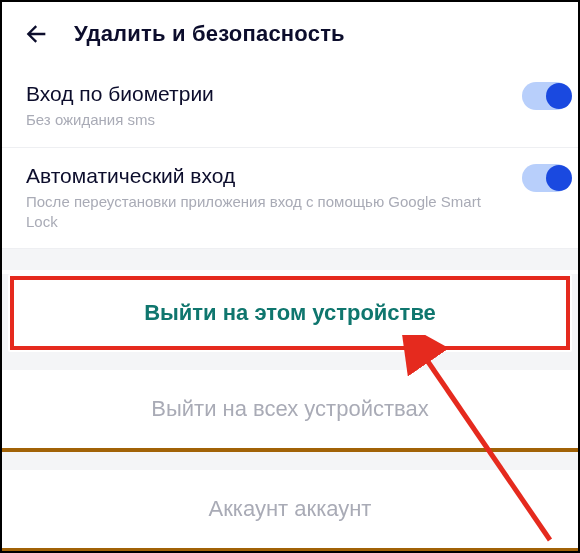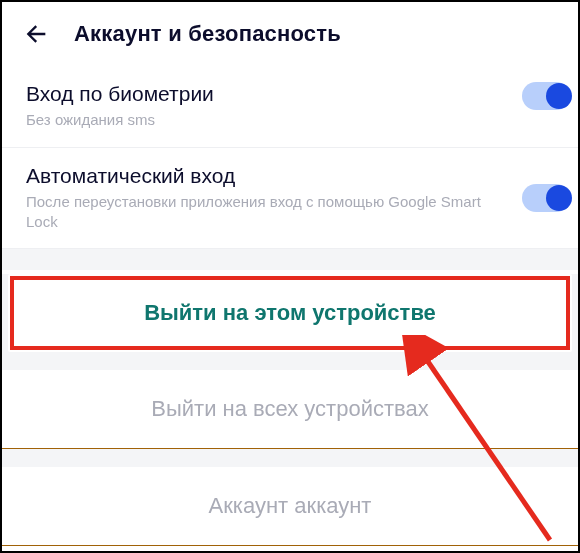--- a/index.html
+++ b/index.html
@@ -32,21 +32,21 @@
       color: #0c0d2c;
       letter-spacing: 0.2px;
     }
     .setting-row {
       display: flex;
       align-items: flex-start;
       justify-content: space-between;
       padding: 14px 8px 16px 24px;
       border-bottom: 1px solid #eeeff2;
     }
-    .setting-row.last { border-bottom: none; align-items: center; }
+    .setting-row.last { border-bottom: none; }
     .setting-text { flex: 1; padding-right: 12px; }
     .setting-title {
       font-size: 21px;
       color: #0c0d2c;
       line-height: 1.35;
       font-weight: 400;
     }
     .setting-sub {
       font-size: 15px;
       color: #a9abb6;
@@ -79,21 +79,21 @@
       height: 22px;
       background: #f4f5f7;
       border-top: 1px solid #eeeff2;
     }
     .action-list { background: #f4f5f7; }
     .action-item {
       background: #fff;
       text-align: center;
       padding: 26px 10px;
       cursor: pointer;
-      border-bottom: 1px solid #a16207;
+      border-bottom: 4px solid #a16207;
     }
     .action-item.highlighted {
       outline: 4px solid #e52a1e;
       outline-offset: -6px;
       margin: 4px 6px 10px 6px;
       border-bottom: none;
       border-radius: 2px;
     }
     .action-item.spacer-before { margin-top: 18px; }
     .action-label {
@@ -113,21 +113,21 @@
   </style>
 </head>
 <body>
 
 <div class="header">
   <div class="back-btn">
     <svg width="28" height="28" viewBox="0 0 24 24">
       <path d="M20 11H7.83l5.07-5.07L11.5 4.5 4 12l7.5 7.5 1.4-1.43L7.83 13H20z" fill="#0c0d2c"></path>
     </svg>
   </div>
-  <div class="page-title">Аккаунт и безопасность</div>
+  <div class="page-title">Удалить и безопасность</div>
 </div>
 
 <div class="setting-row">
   <div class="setting-text">
     <div class="setting-title">Вход по биометрии</div>
     <div class="setting-sub">Без ожидания sms</div>
   </div>
   <div class="toggle toggle-on">
     <div class="toggle-knob"></div>
   </div>

